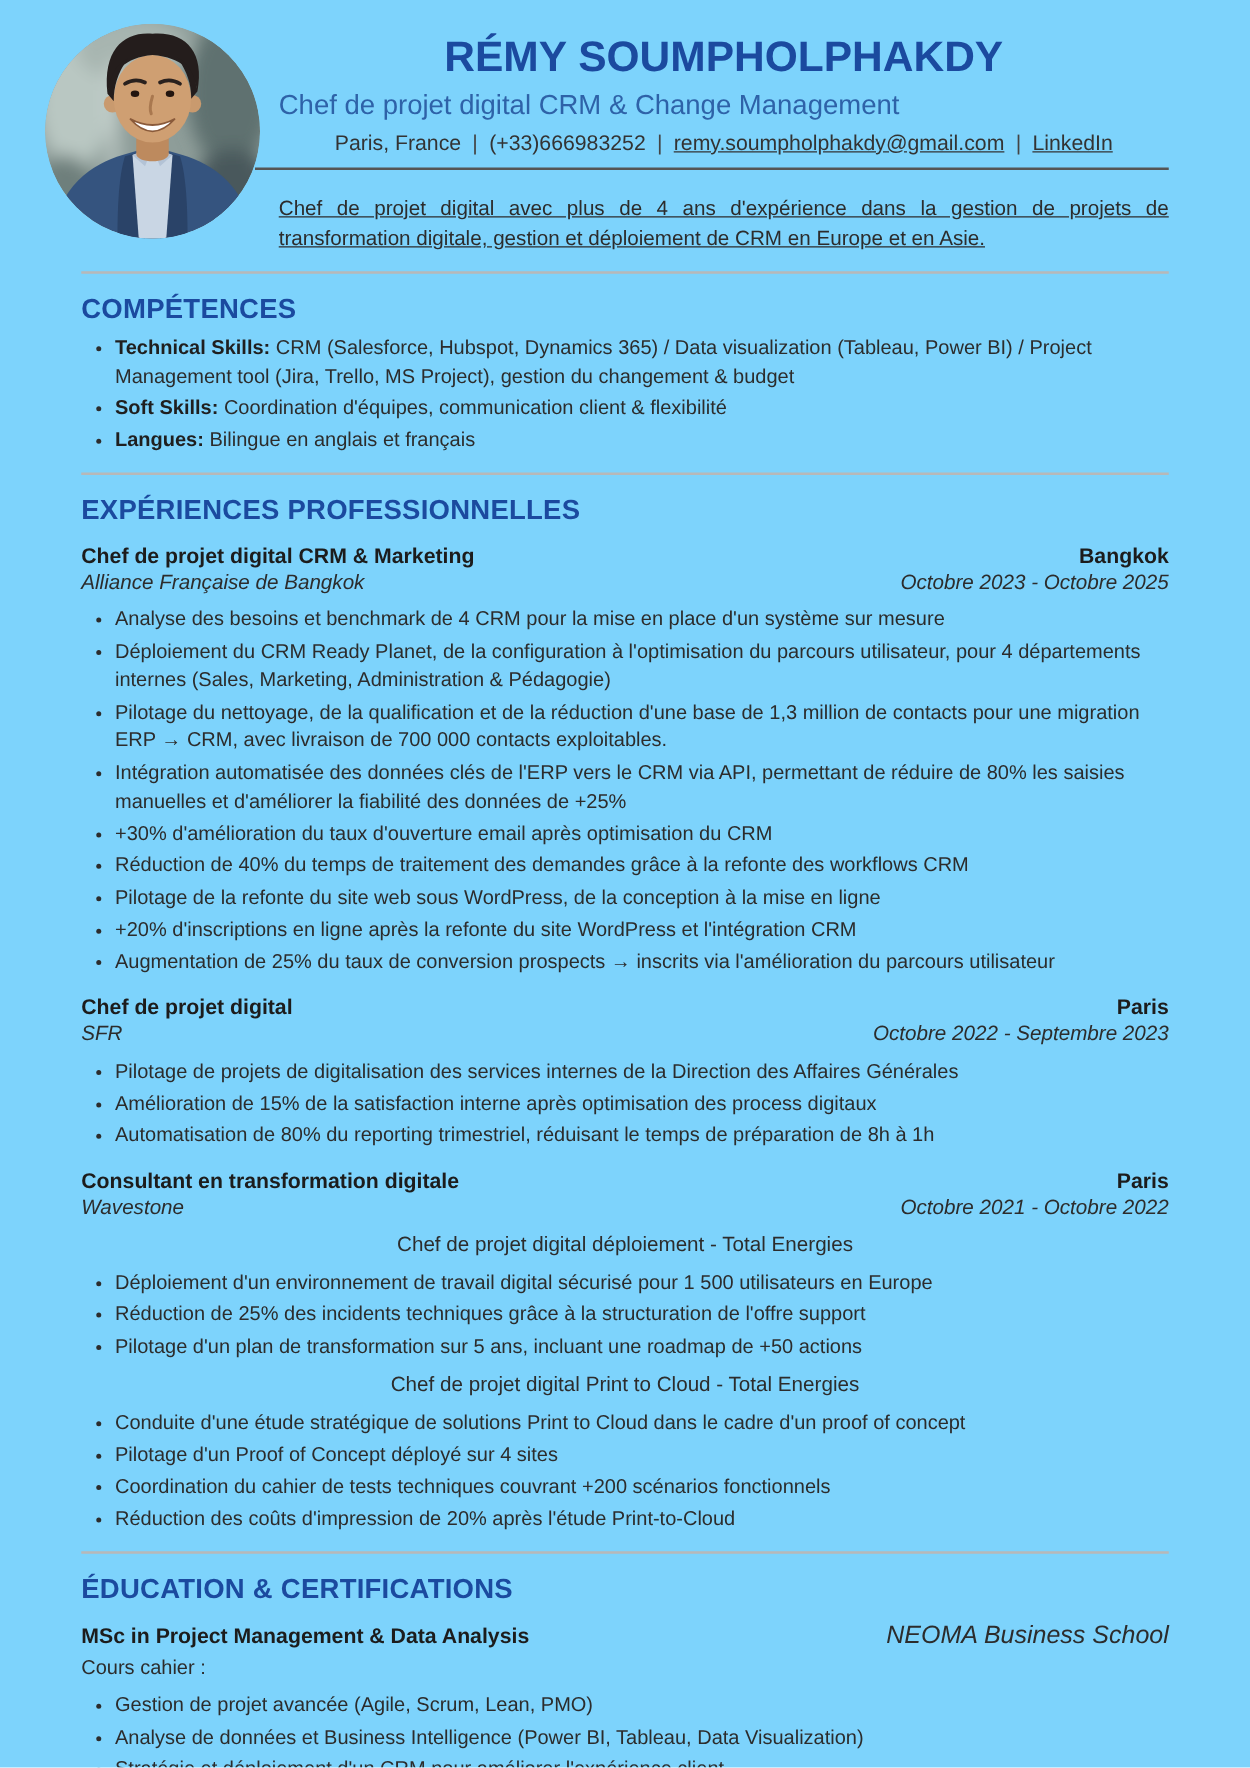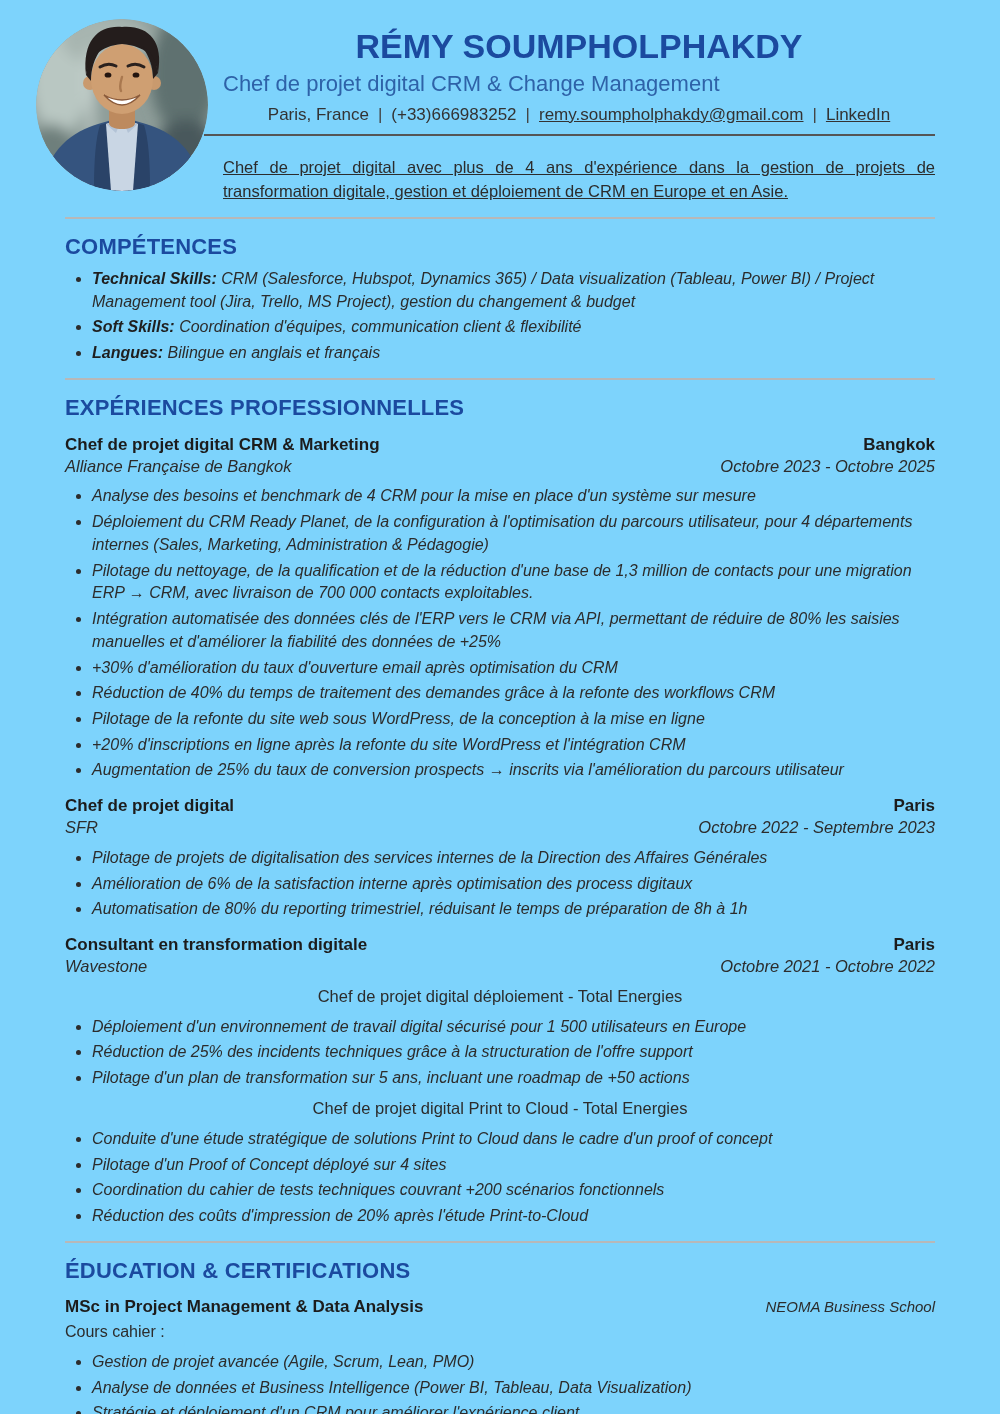--- a/index.html
+++ b/index.html
@@ -75,21 +75,20 @@
     font-size: 22px;
     font-weight: bold;
     color: var(--accent, #1b4a9f);
     margin-top: 15px;
     letter-spacing: 0.2px;
   }
   ul.bullets {
     margin-top: 8px;
     padding-left: 27px;
     list-style: disc;
-    font-style: italic;
   }
   ul.bullets li {
     font-size: 16px;
     line-height: 1.42;
     margin-bottom: 3px;
     color: #2c2c2c;
   }
   .b { font-weight: bold; color: #1f1f1f; }
   
   .job { margin-top: 13px; }
@@ -119,21 +118,21 @@
   }
   .sub-block ul.bullets { margin-top: 10px; }
   
   .edu-row {
     display: flex;
     justify-content: space-between;
     align-items: baseline;
     margin-top: 13px;
   }
   .edu-degree { font-size: 17px; font-weight: bold; color: #1c1c1c; }
-  .edu-school { font-size: 15px; font-style: italic; color: #2c2c2c; }
+  .edu-school { font-size: 20px; font-style: italic; color: #2c2c2c; }
   .plain-line { font-size: 16px; line-height: 1.45; color: #2c2c2c; }
   .courses-label { margin-top: 3px; }
 </style>
 </head>
 <body>
 
 <div class="page">
 
   <div class="photo-wrap">
     <svg viewBox="0 0 172 172">
@@ -239,21 +238,21 @@
       <div class="job-row">
         <span class="job-title">Chef de projet digital</span>
         <span class="job-location">Paris</span>
       </div>
       <div class="job-row">
         <span class="job-company">SFR</span>
         <span class="job-dates">Octobre 2022 - Septembre 2023</span>
       </div>
       <ul class="bullets">
         <li>Pilotage de projets de digitalisation des services internes de la Direction des Affaires Générales</li>
-        <li>Amélioration de 6% de la satisfaction interne après optimisation des process digitaux</li>
+        <li>Amélioration de 15% de la satisfaction interne après optimisation des process digitaux</li>
         <li>Automatisation de 80% du reporting trimestriel, réduisant le temps de préparation de 8h à 1h</li>
       </ul>
     </div>
 
     <div class="job">
       <div class="job-row">
         <span class="job-title">Consultant en transformation digitale</span>
         <span class="job-location">Paris</span>
       </div>
       <div class="job-row">

